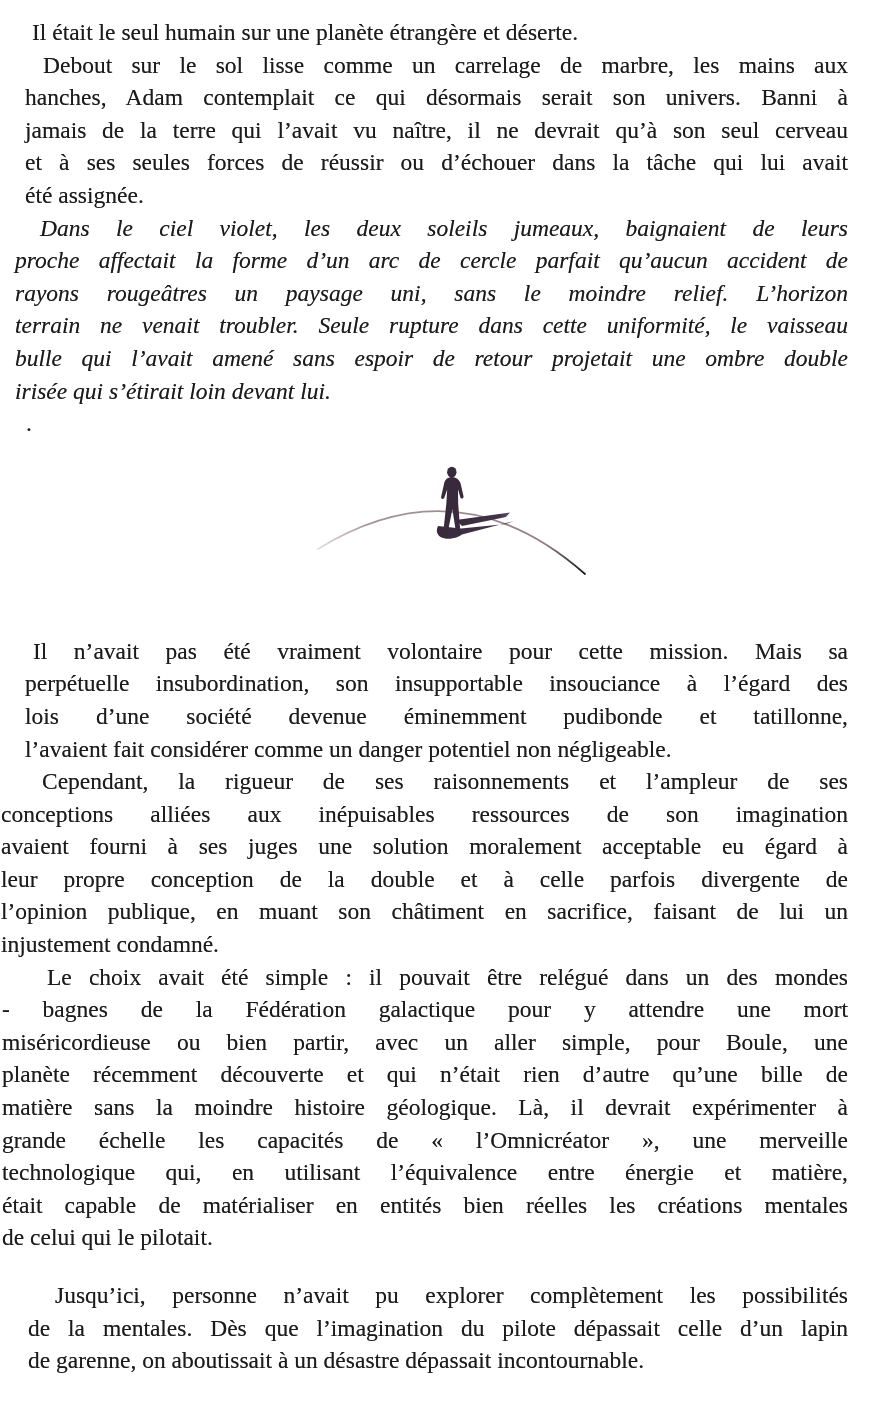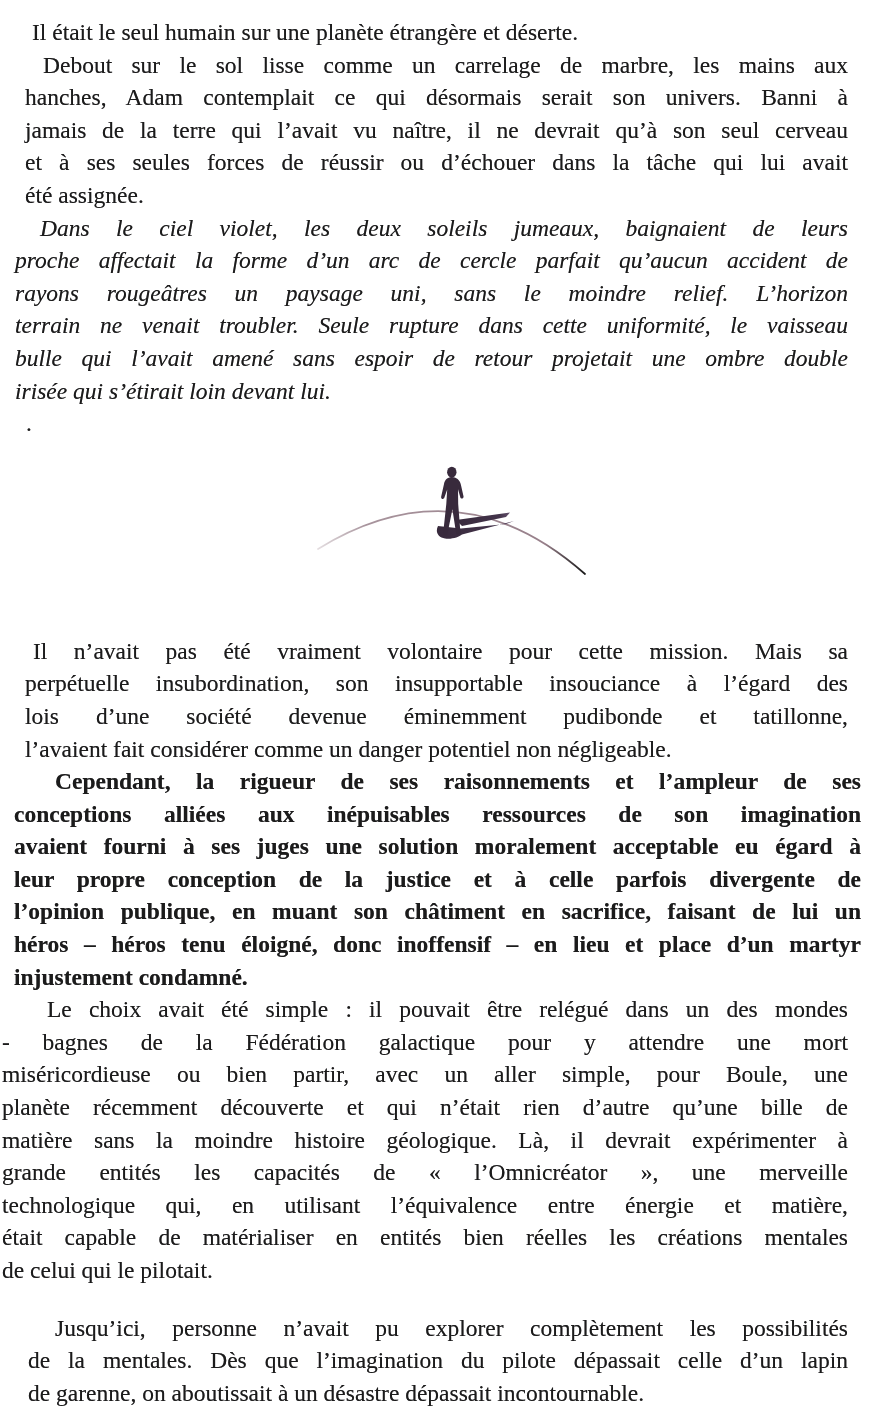--- a/index.html
+++ b/index.html
@@ -22,21 +22,21 @@
   .para{margin:0;padding:0;}
   .para .line{text-align:justify;text-align-last:justify;white-space:normal;}
   .para .line.first{text-indent:var(--ind,0px);}
   .para .line.last{text-align-last:left;}
   
   .p1   {margin-left:26px;width:822px;--ind:6px;}
   .p2   {margin-left:25px;width:823px;--ind:18px;}
   .p3   {margin-left:15px;width:833px;font-style:italic;--ind:25px;}
   .pdot {margin-left:26px;width:822px;--ind:0px;}
   .p4   {margin-left:25px;width:823px;--ind:8px;}
-  .p5   {margin-left:14px; width:847px;font-weight:bold;--ind:41px;}
+  .p5   {margin-left:1px; width:847px;--ind:41px;}
   .p6   {margin-left:2px; width:846px;--ind:45px;}
   .p7   {margin-left:28px;width:820px;--ind:27px;}
   .illustration-block{
     position:relative;
     height:195px;
   }
   .illustration-block svg{
     position:absolute;
     left:310px;
     top:24px;
@@ -112,33 +112,32 @@
       <div class="line first">Il n’avait pas été vraiment volontaire pour cette mission. Mais sa</div>
       <div class="line">perpétuelle insubordination, son insupportable insouciance à l’égard des</div>
       <div class="line">lois d’une société devenue éminemment pudibonde et tatillonne,</div>
       <div class="line last">l’avaient fait considérer comme un danger potentiel non négligeable.</div>
     </div>
 
   <div class="para p5">
       <div class="line first">Cependant, la rigueur de ses raisonnements et l’ampleur de ses</div>
       <div class="line">conceptions alliées aux inépuisables ressources de son imagination</div>
       <div class="line">avaient fourni à ses juges une solution moralement acceptable eu égard à</div>
-      <div class="line">leur propre conception de la justice et à celle parfois divergente de</div>
+      <div class="line">leur propre conception de la double et à celle parfois divergente de</div>
       <div class="line">l’opinion publique, en muant son châtiment en sacrifice, faisant de lui un</div>
-      <div class="line">héros – héros tenu éloigné, donc inoffensif – en lieu et place d’un martyr</div>
       <div class="line last">injustement condamné.</div>
     </div>
 
   <div class="para p6">
       <div class="line first">Le choix avait été simple : il pouvait être relégué dans un des mondes</div>
       <div class="line">- bagnes de la Fédération galactique pour y attendre une mort</div>
       <div class="line">miséricordieuse ou bien partir, avec un aller simple, pour Boule, une</div>
       <div class="line">planète récemment découverte et qui n’était rien d’autre qu’une bille de</div>
       <div class="line">matière sans la moindre histoire géologique. Là, il devrait expérimenter à</div>
-      <div class="line">grande entités les capacités de « l’Omnicréator », une merveille</div>
+      <div class="line">grande échelle les capacités de « l’Omnicréator », une merveille</div>
       <div class="line">technologique qui, en utilisant l’équivalence entre énergie et matière,</div>
       <div class="line">était capable de matérialiser en entités bien réelles les créations mentales</div>
       <div class="line last">de celui qui le pilotait.</div>
     </div>
 
   <div class="gap-before-last"></div>
 
   <div class="para p7">
       <div class="line first">Jusqu’ici, personne n’avait pu explorer complètement les possibilités</div>
       <div class="line">de la mentales. Dès que l’imagination du pilote dépassait celle d’un lapin</div>

